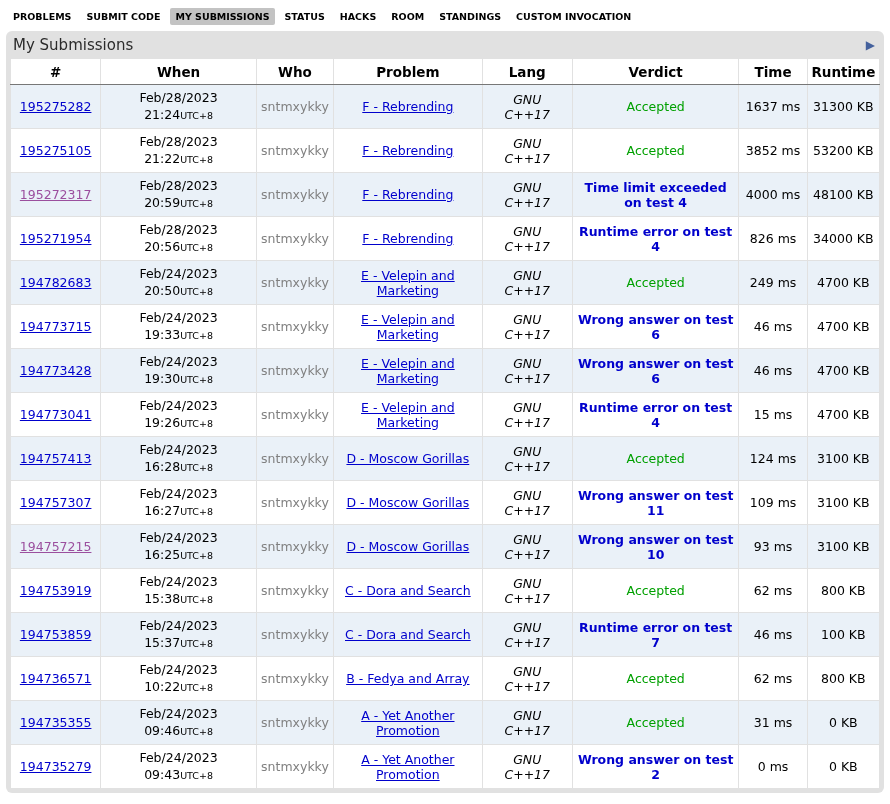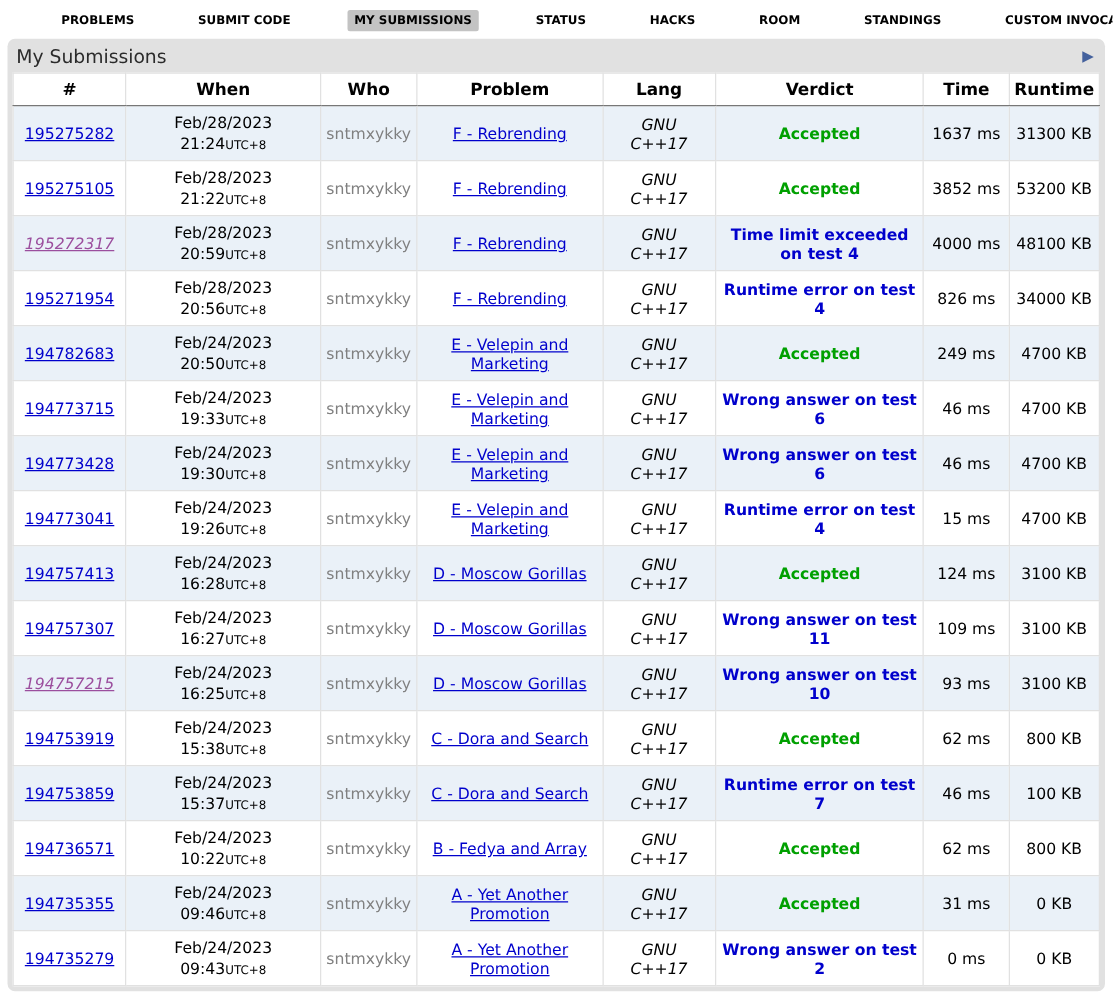--- a/index.html
+++ b/index.html
@@ -20,21 +20,20 @@
   .nav-item {
     font-size: 9.5px;
     font-weight: bold;
     color: #000;
     text-transform: uppercase;
     text-decoration: none;
     padding: 3px 5px;
     border-radius: 2px;
     cursor: pointer;
     white-space: nowrap;
-    margin-left: 36px;
   }
   .nav-item.active { background: var(--nav-active-bg, #c3c3c3); }
 
   
   .datatable {
     background: #e1e1e1;
     border-radius: 6px;
     margin: 0 6px;
     padding: 0 4px 4px 4px;
   }
@@ -79,37 +78,37 @@
     color: #000;
   }
   tbody tr:nth-child(odd) { background: var(--row-alt-bg, #eaf1f8); }
   tbody tr:nth-child(even) { background: #ffffff; }
 
   a.id-link {
     color: var(--link-blue, #0000cc);
     text-decoration: underline;
     cursor: pointer;
   }
-  a.id-link.visited { color: var(--visited-purple, #9b4f9e); font-style: italic; }
+  a.id-link.visited { color: var(--visited-purple, #9b4f9e); }
   a.who-link {
     color: var(--who-gray, #808080);
     font-weight: normal;
     text-decoration: none;
     cursor: pointer;
   }
   a.prob-link {
     color: var(--link-blue, #0000cc);
     text-decoration: underline;
     cursor: pointer;
   }
   .when-date, .when-time { display: block; line-height: 1.35; }
   .tz { font-size: 9.5px; }
   .lang-span { display: inline-block; max-width: 50px; font-style: italic; }
   .verdict { cursor: pointer; font-weight: bold; }
-  .verdict.accepted { color: var(--accepted-green, #00a000); font-weight: bold; }
+  .verdict.accepted { color: var(--accepted-green, #00a000); font-weight: normal; }
   .verdict.failed { color: var(--verdict-blue, #0000cc); }
 </style>
 </head>
 <body>
 
 <nav class="topnav">
     <a class="nav-item">PROBLEMS</a>
     <a class="nav-item">SUBMIT CODE</a>
     <a class="nav-item active">MY SUBMISSIONS</a>
     <a class="nav-item">STATUS</a>

